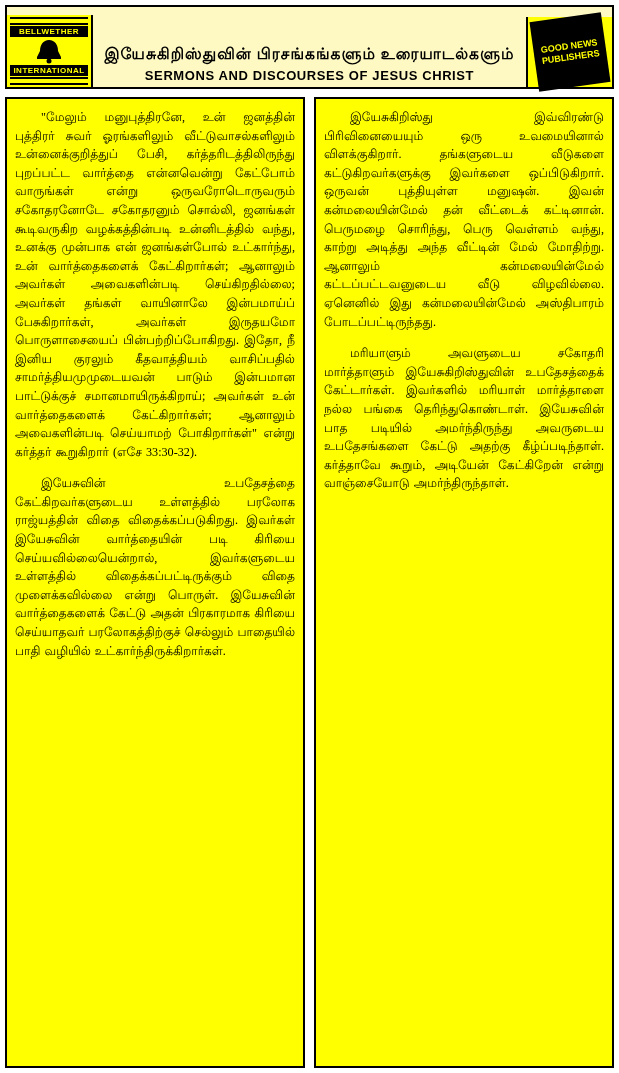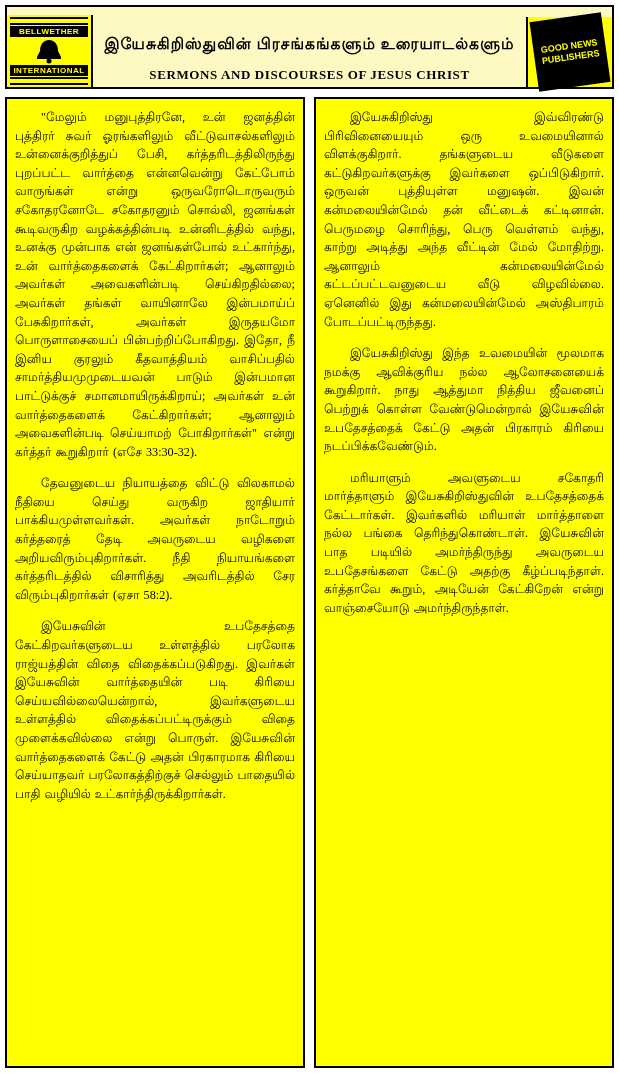--- a/index.html
+++ b/index.html
@@ -117,27 +117,27 @@
   .title-ta {
     font-family: "Liberation Serif", serif;
     font-size: 15.5px;
     font-weight: bold;
     color: #000000;
     text-align: center;
     letter-spacing: 1px;
     line-height: 21px;
   }
   .title-en {
-    font-family: Liberation Serif, serif;
+    font-family: Liberation Sans, sans-serif;
     font-size: 13px;
     font-weight: bold;
     color: #000000;
     text-align: center;
     letter-spacing: 0.6px;
-    margin-top: 13px;
+    margin-top: 4px;
   }
 
   
   .columns {
     position: absolute;
     left: 5px;
     top: 97px;
     width: 609px;
     height: 971px;
     display: flex;
@@ -206,25 +206,23 @@
         <span>PUBLISHERS</span>
       </div>
     </div>
 
   </div>
 
   <div class="columns">
 
     <div class="col">
       <p class="para">"மேலும் மனுபுத்திரனே, உன் ஜனத்தின் புத்திரர் சுவர் ஓரங்களிலும் வீட்டுவாசல்களிலும் உன்னைக்குறித்துப் பேசி, கர்த்தரிடத்திலிருந்து புறப்பட்ட வார்த்தை என்னவென்று கேட்போம் வாருங்கள் என்று ஒருவரோடொருவரும் சகோதரனோடே சகோதரனும் சொல்லி, ஜனங்கள் கூடிவருகிற வழக்கத்தின்படி உன்னிடத்தில் வந்து, உனக்கு முன்பாக என் ஜனங்கள்போல் உட்கார்ந்து, உன் வார்த்தைகளைக் கேட்கிறார்கள்; ஆனாலும் அவர்கள் அவைகளின்படி செய்கிறதில்லை; அவர்கள் தங்கள் வாயினாலே இன்பமாய்ப் பேசுகிறார்கள், அவர்கள் இருதயமோ பொருளாசையைப் பின்பற்றிப்போகிறது. இதோ, நீ இனிய குரலும் கீதவாத்தியம் வாசிப்பதில் சாமர்த்தியமுமுடையவன் பாடும் இன்பமான பாட்டுக்குச் சமானமாயிருக்கிறாய்; அவர்கள் உன் வார்த்தைகளைக் கேட்கிறார்கள்; ஆனாலும் அவைகளின்படி செய்யாமற் போகிறார்கள்" என்று கர்த்தர் கூறுகிறார் (எசே 33:30-32).</p>
-      <p class="para">தேவனுடைய நியாயத்தை விட்டு விலகாமல் நீதியை செய்து வருகிற ஜாதியார் பாக்கியமுள்ளவர்கள். அவர்கள் நாடோறும் கர்த்தரைத் தேடி அவருடைய வழிகளை அறியவிரும்புகிறார்கள். நீதி நியாயங்களை கர்த்தரிடத்தில் விசாரித்து அவரிடத்தில் சேர விரும்புகிறார்கள் (ஏசா 58:2).</p>
       <p class="para">இயேசுவின் உபதேசத்தை கேட்கிறவர்களுடைய உள்ளத்தில் பரலோக ராஜ்யத்தின் விதை விதைக்கப்படுகிறது. இவர்கள் இயேசுவின் வார்த்தையின் படி கிரியை செய்யவில்லையென்றால், இவர்களுடைய உள்ளத்தில் விதைக்கப்பட்டிருக்கும் விதை முளைக்கவில்லை என்று பொருள். இயேசுவின் வார்த்தைகளைக் கேட்டு அதன் பிரகாரமாக கிரியை செய்யாதவர் பரலோகத்திற்குச் செல்லும் பாதையில் பாதி வழியில் உட்கார்ந்திருக்கிறார்கள்.</p>
     </div>
 
     <div class="col">
       <p class="para">இயேசுகிறிஸ்து இவ்விரண்டு பிரிவினையையும் ஒரு உவமையினால் விளக்குகிறார். தங்களுடைய வீடுகளை கட்டுகிறவர்களுக்கு இவர்களை ஒப்பிடுகிறார். ஒருவன் புத்தியுள்ள மனுஷன். இவன் கன்மலையின்மேல் தன் வீட்டைக் கட்டினான். பெருமழை சொரிந்து, பெரு வெள்ளம் வந்து, காற்று அடித்து அந்த வீட்டின் மேல் மோதிற்று. ஆனாலும் கன்மலையின்மேல் கட்டப்பட்டவனுடைய வீடு விழவில்லை. ஏனெனில் இது கன்மலையின்மேல் அஸ்திபாரம் போடப்பட்டிருந்தது.</p>
-      <p class="para">இயேசுகிறிஸ்து இந்த உவமையின் மூலமாக நமக்கு ஆவிக்குரிய நல்ல ஆலோசனையைக் கூறுகிறார். நாது ஆத்துமா நித்திய ஜீவனைப் பெற்றுக் கொள்ள வேண்டுமென்றால் இயேசுவின் உபதேசத்தைக் கேட்டு அதன் பிரகாரம் கிரியை நடப்பிக்கவேண்டும்.</p>
       <p class="para">மரியாளும் அவளுடைய சகோதரி மார்த்தாளும் இயேசுகிறிஸ்துவின் உபதேசத்தைக் கேட்டார்கள். இவர்களில் மரியாள் மார்த்தாளை நல்ல பங்கை தெரிந்துகொண்டாள். இயேசுவின் பாத படியில் அமர்ந்திருந்து அவருடைய உபதேசங்களை கேட்டு அதற்கு கீழ்ப்படிந்தாள். கர்த்தாவே கூறும், அடியேன் கேட்கிறேன் என்று வாஞ்சையோடு அமர்ந்திருந்தாள்.</p>
     </div>
 
   </div>
 
 </div>
 
 </body></html>

